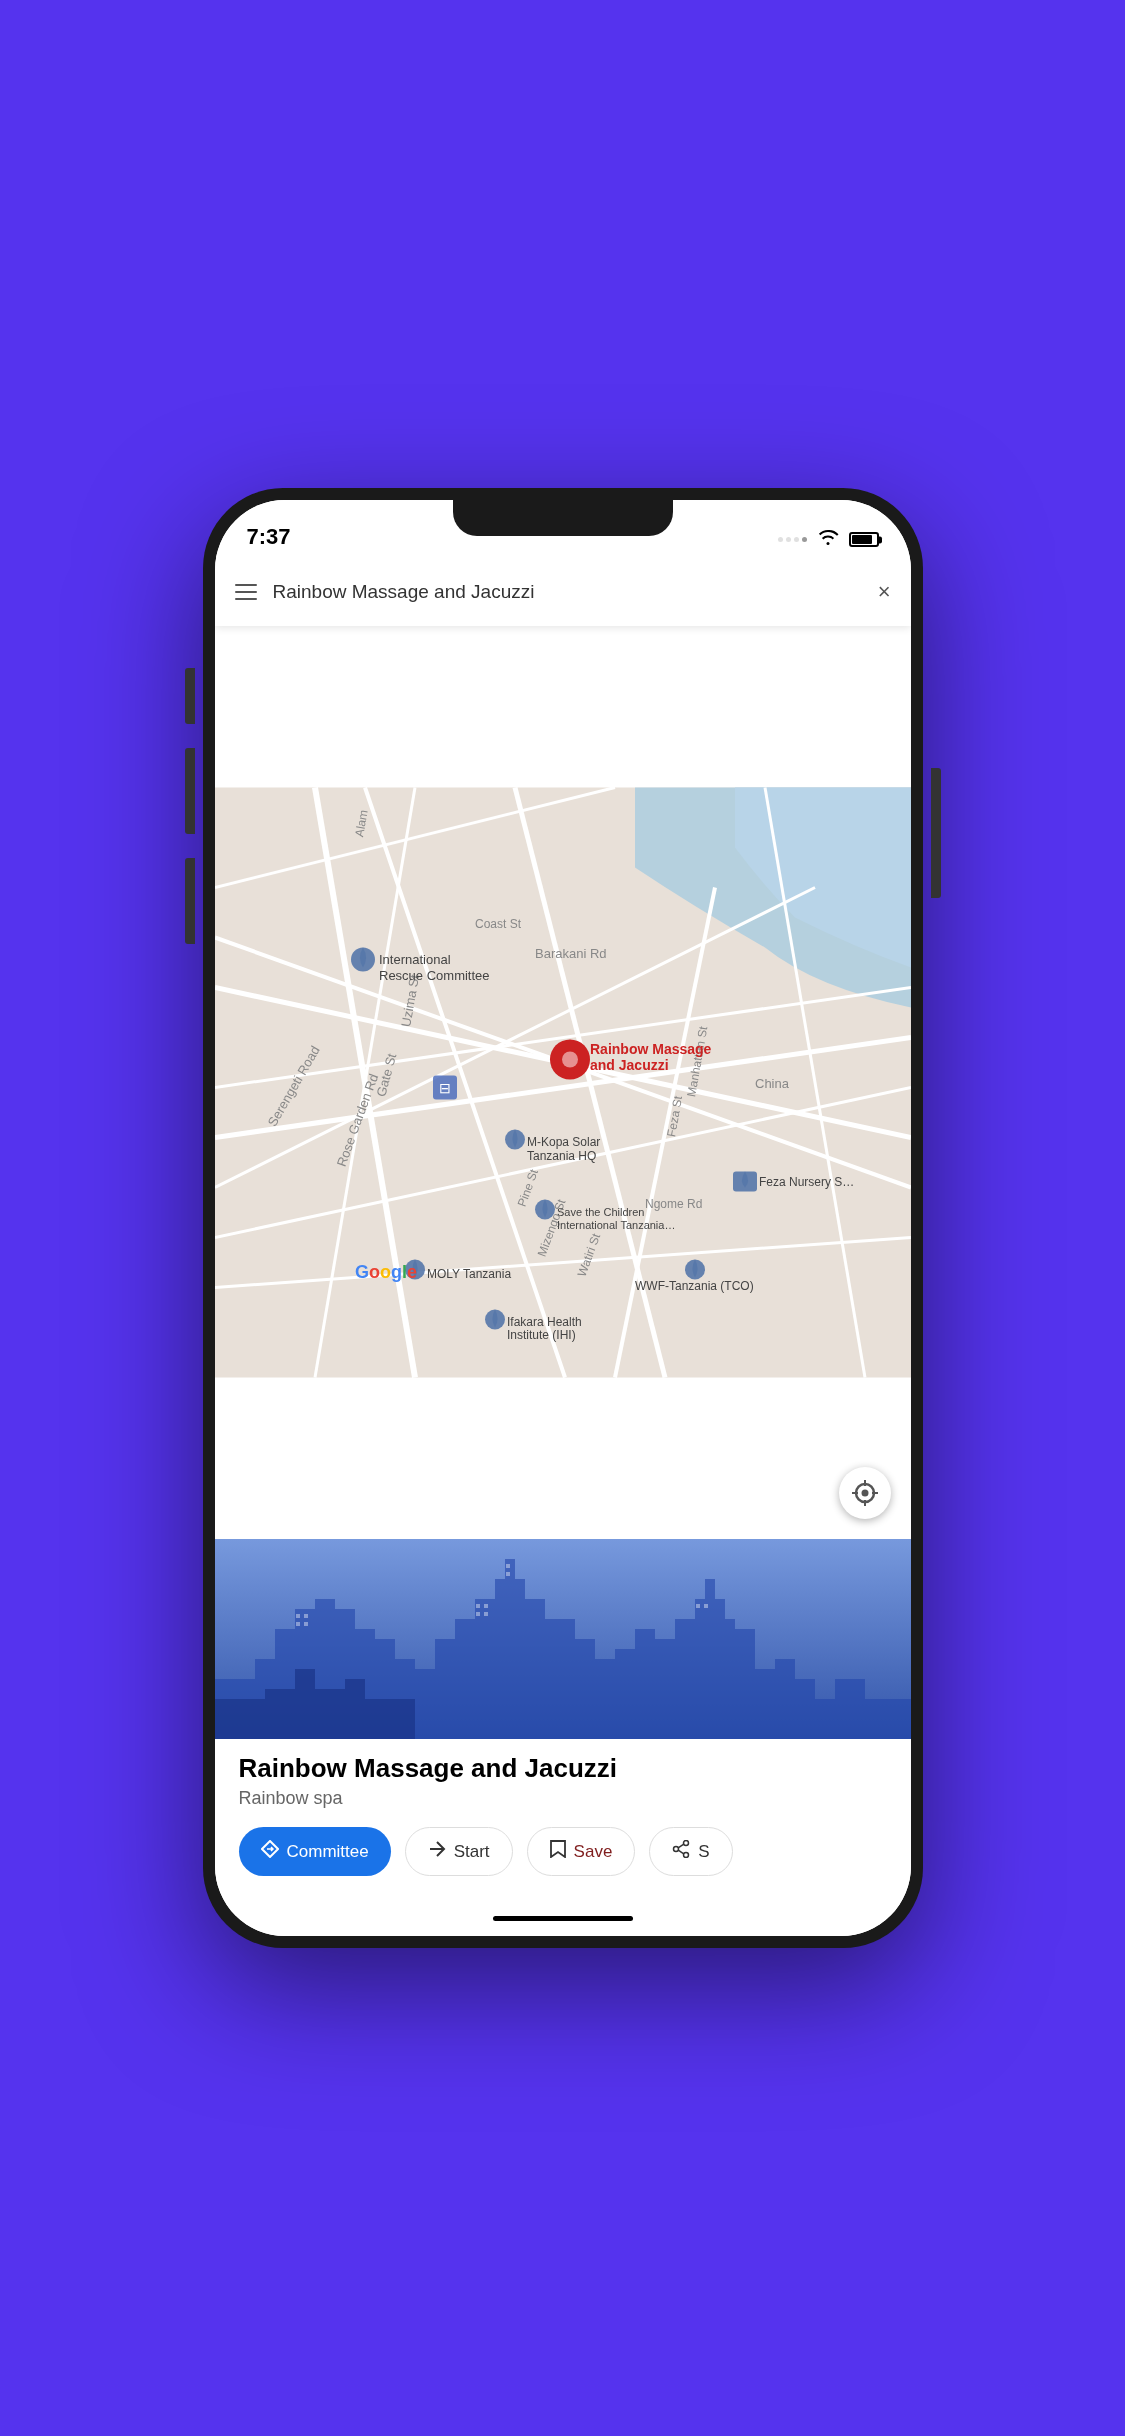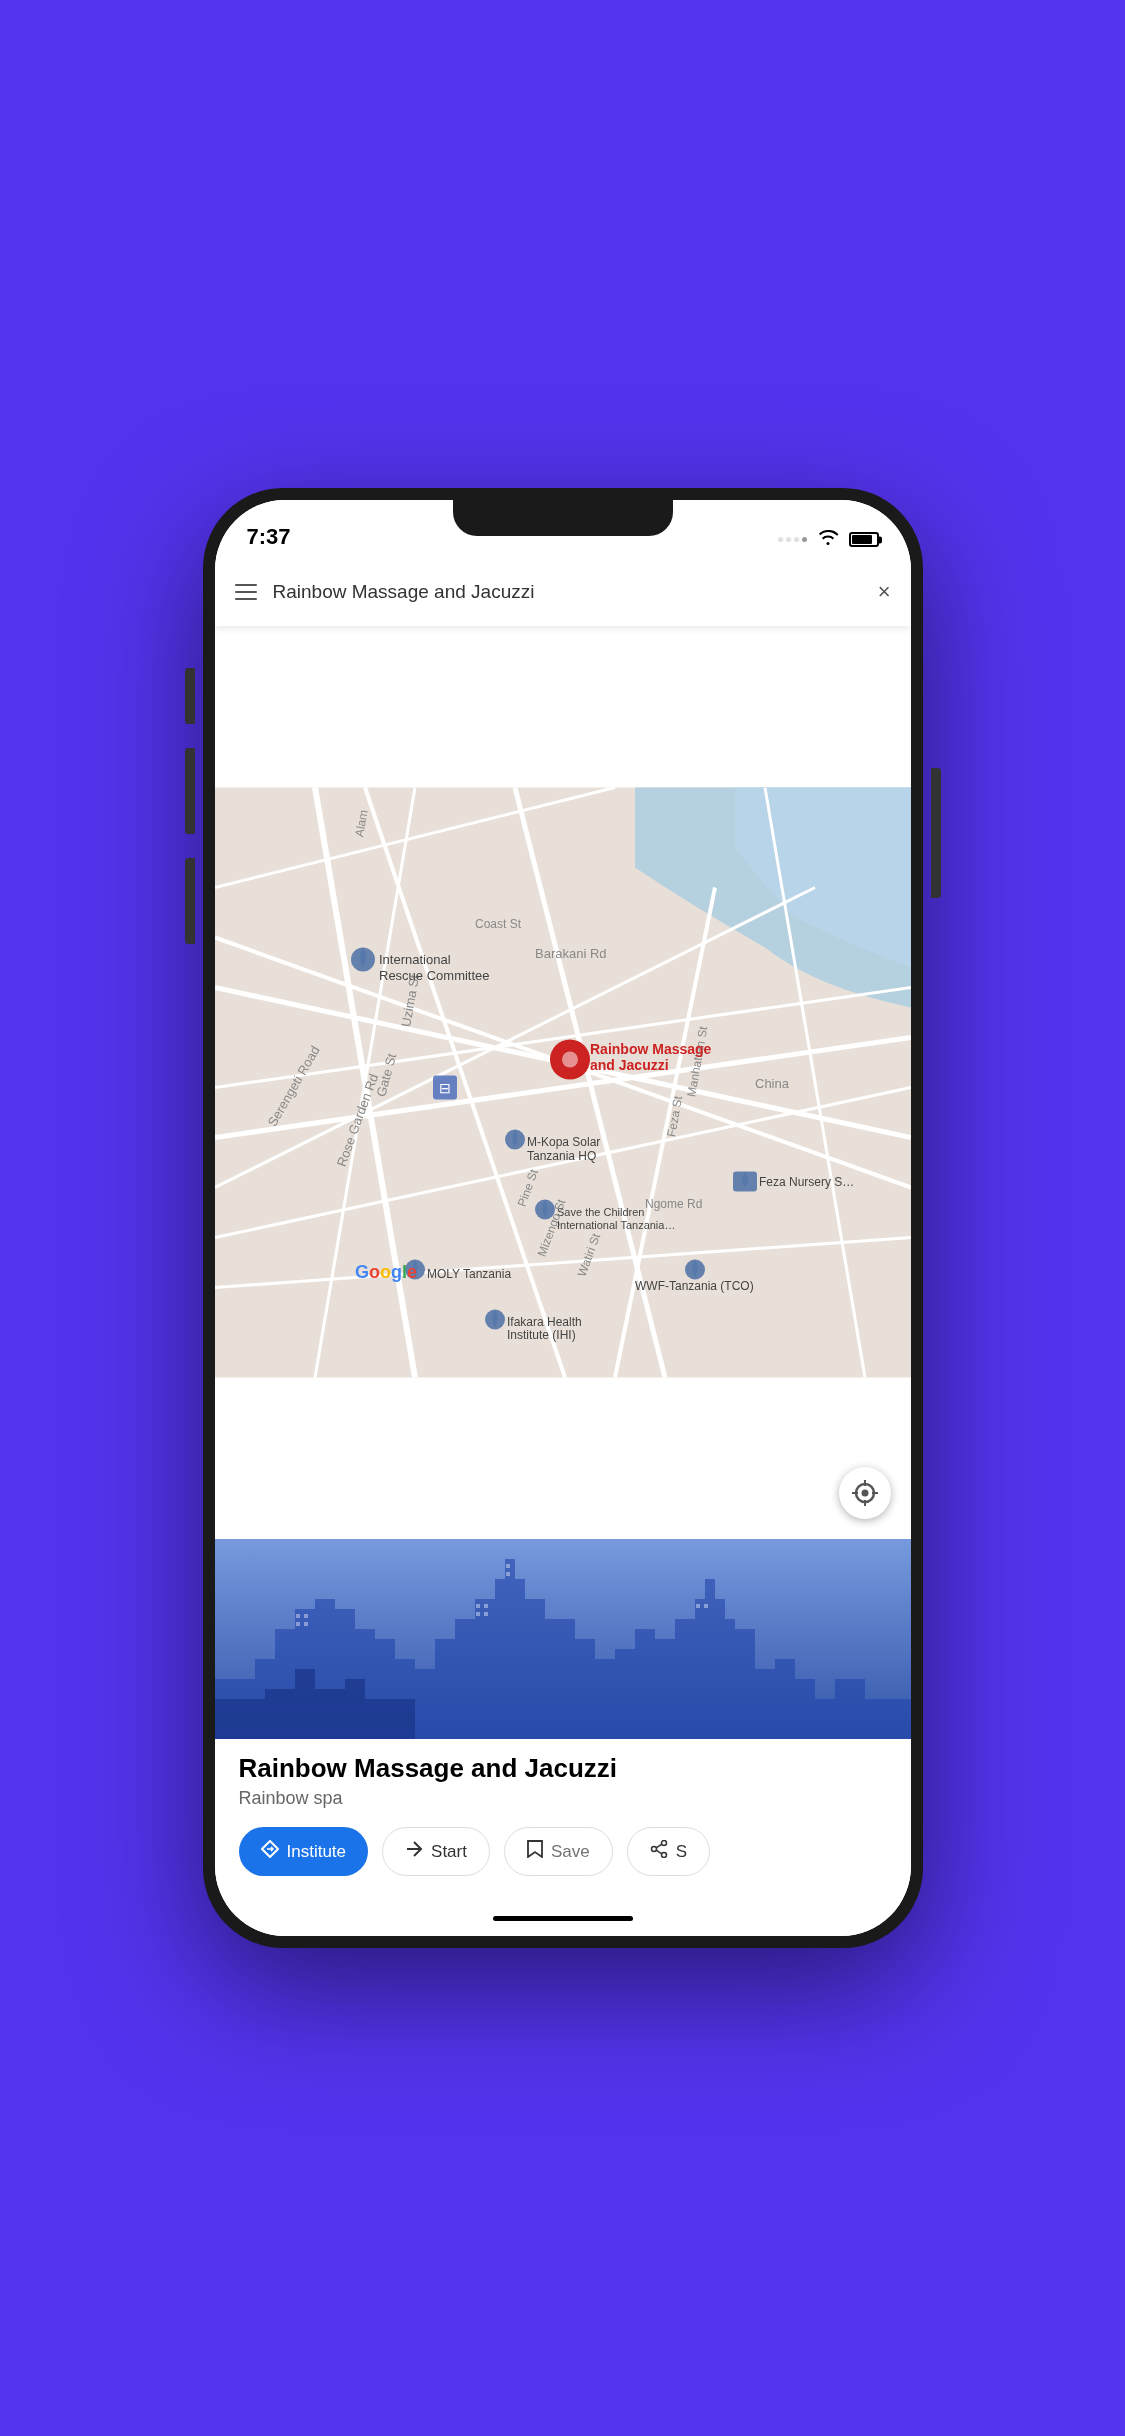--- a/index.html
+++ b/index.html
@@ -246,21 +246,21 @@
     }
 
     .btn-start {
       background: #fff;
       color: #333;
       border: 1.5px solid #ddd;
     }
 
     .btn-save {
       background: #fff;
-      color: #737373;
+      color: #7f1d1d;
       border: 1.5px solid #ddd;
     }
 
     .btn-share {
       background: #fff;
       color: #333;
       border: 1.5px solid #ddd;
     }
 
     
@@ -530,21 +530,21 @@
       </div>
 
       <div class="action-buttons">
         <button class="action-btn btn-directions">
           <span>
             <svg width="18" height="18" viewBox="0 0 18 18" fill="none">
               <path d="M9 1L17 9L9 17L1 9L9 1Z" stroke="white" stroke-width="2" fill="none"></path>
               <path d="M6 9H12M10 7L12 9L10 11" stroke="white" stroke-width="1.5"></path>
             </svg>
           </span>
-          <span>Institute</span>
+          <span>Committee</span>
         </button>
 
         <button class="action-btn btn-start">
           <span>
             <svg width="18" height="18" viewBox="0 0 18 18" fill="none">
               <path d="M9 2L16 9L9 16" stroke="#333" stroke-width="2" fill="none"></path>
               <line x1="2" y1="9" x2="16" y2="9" stroke="#333" stroke-width="2"></line>
             </svg>
           </span>
           <span>Start</span>

